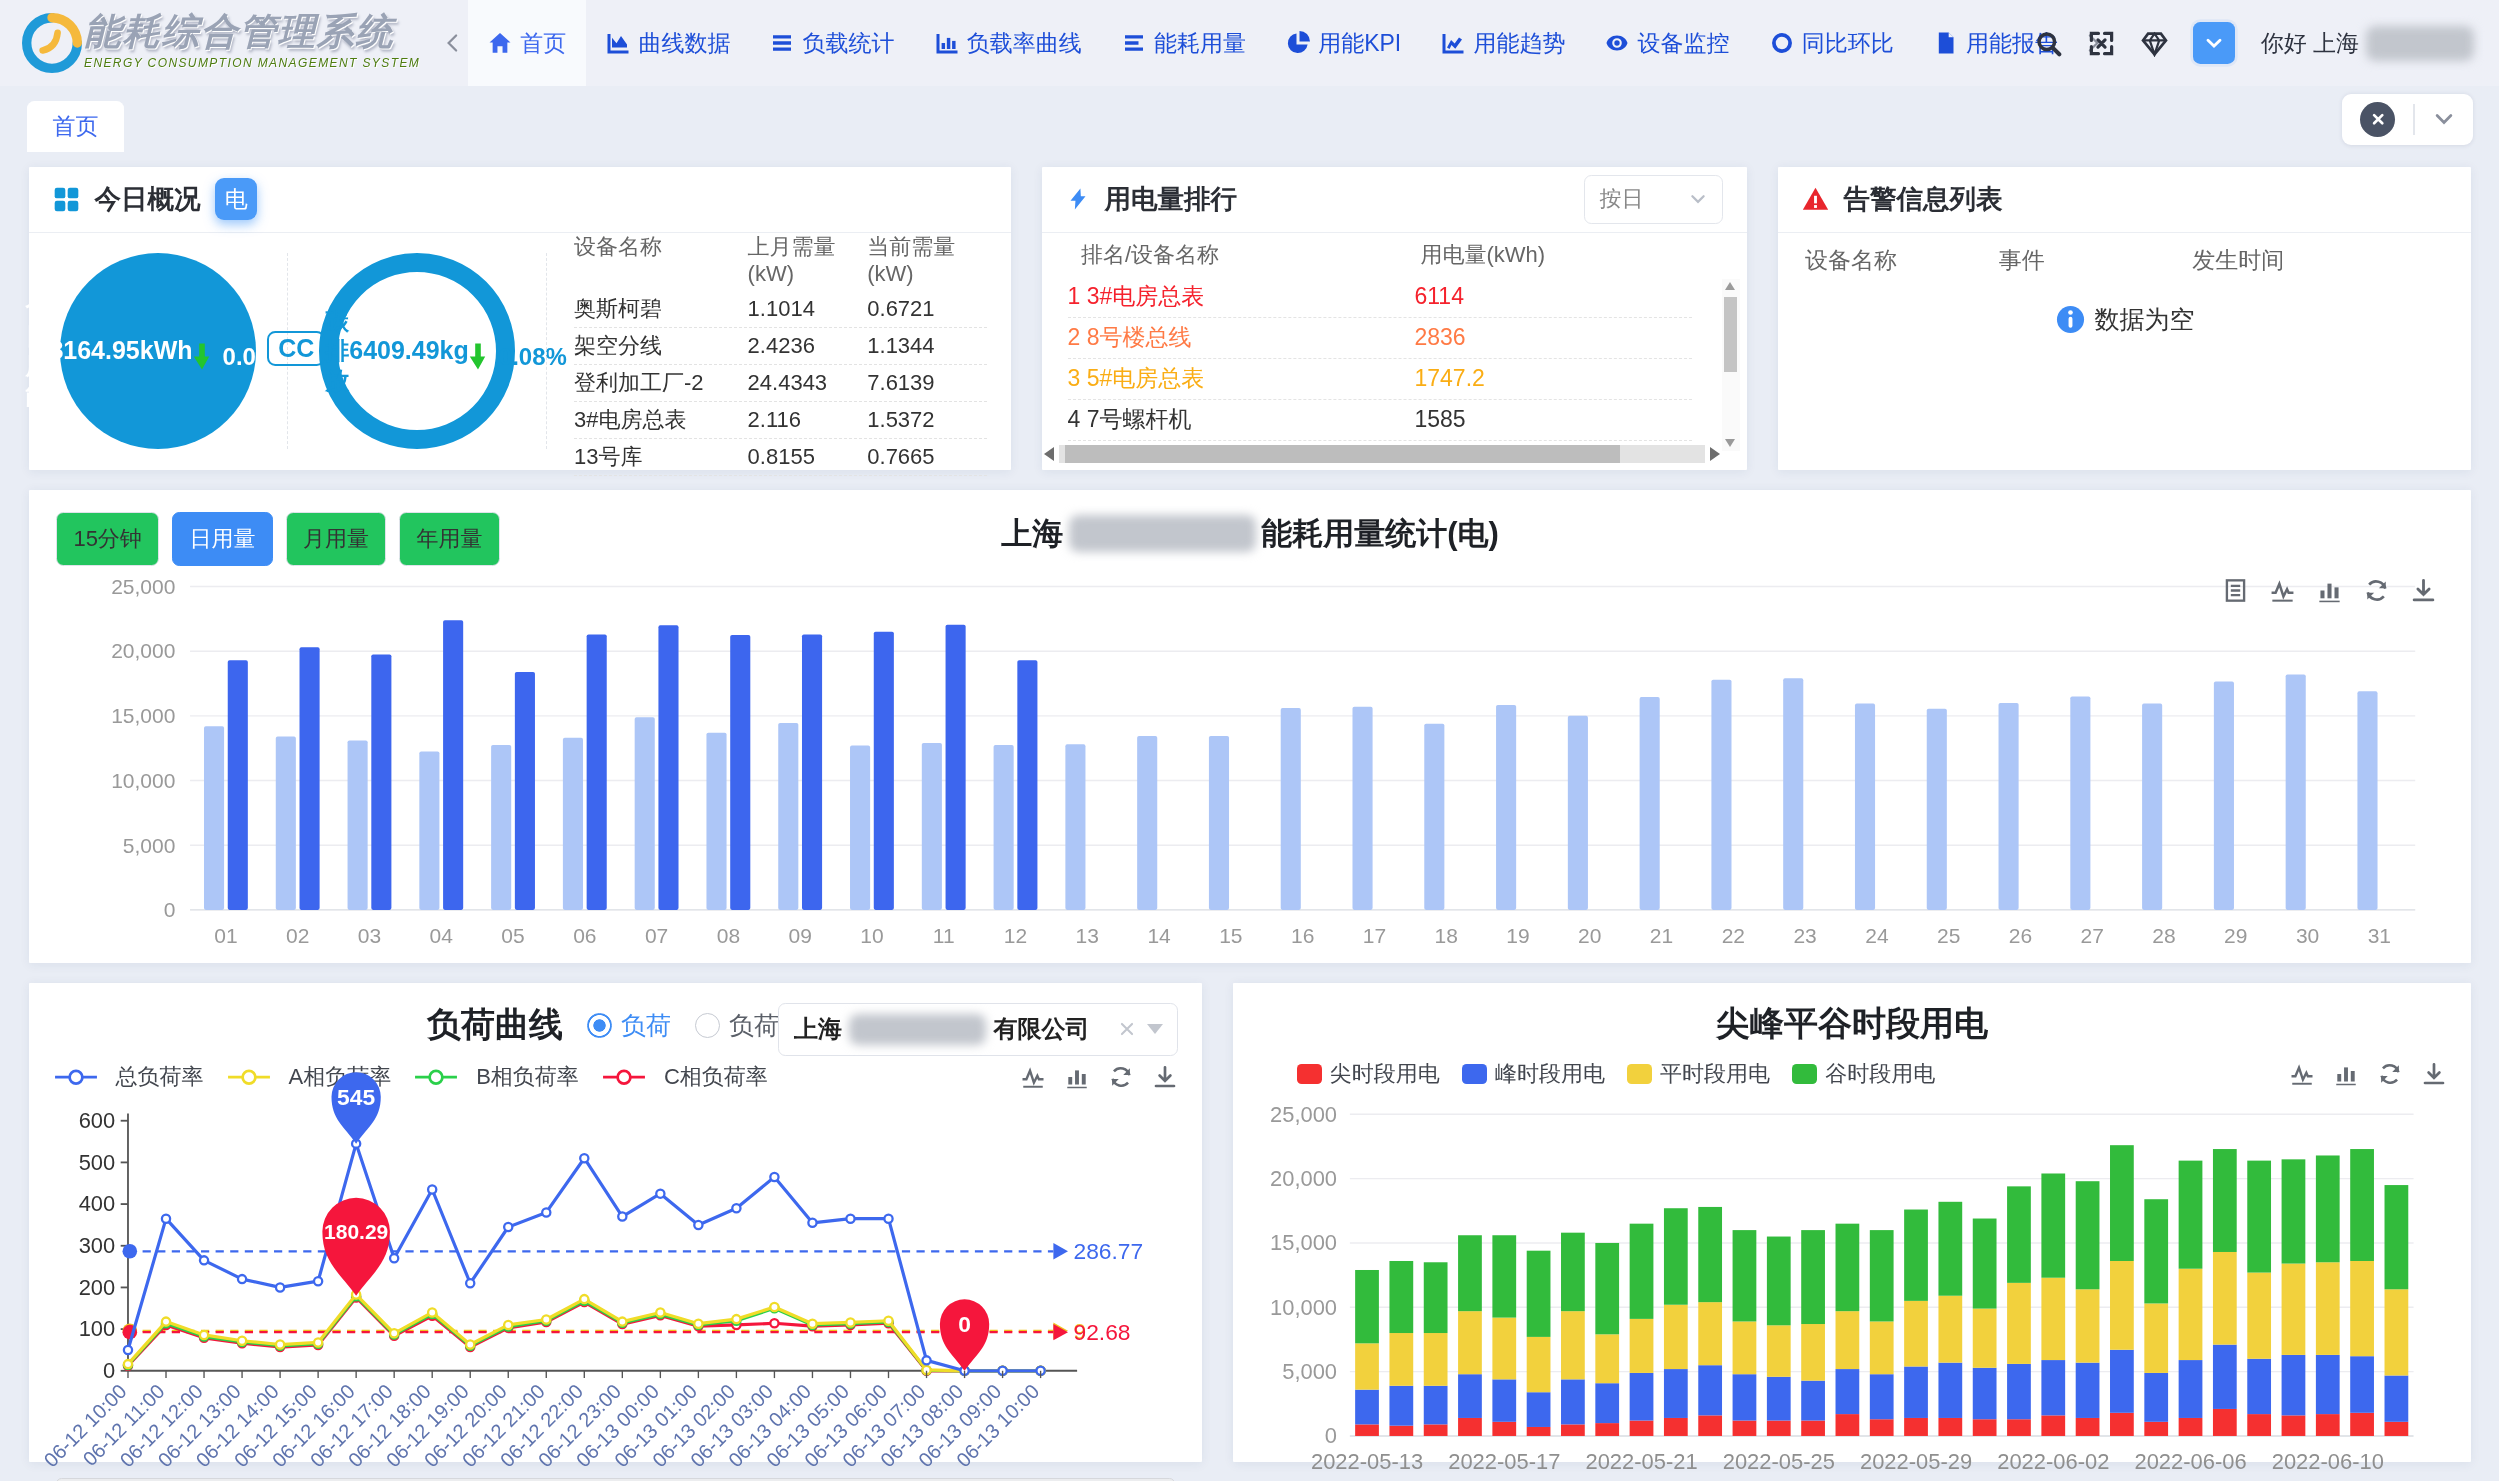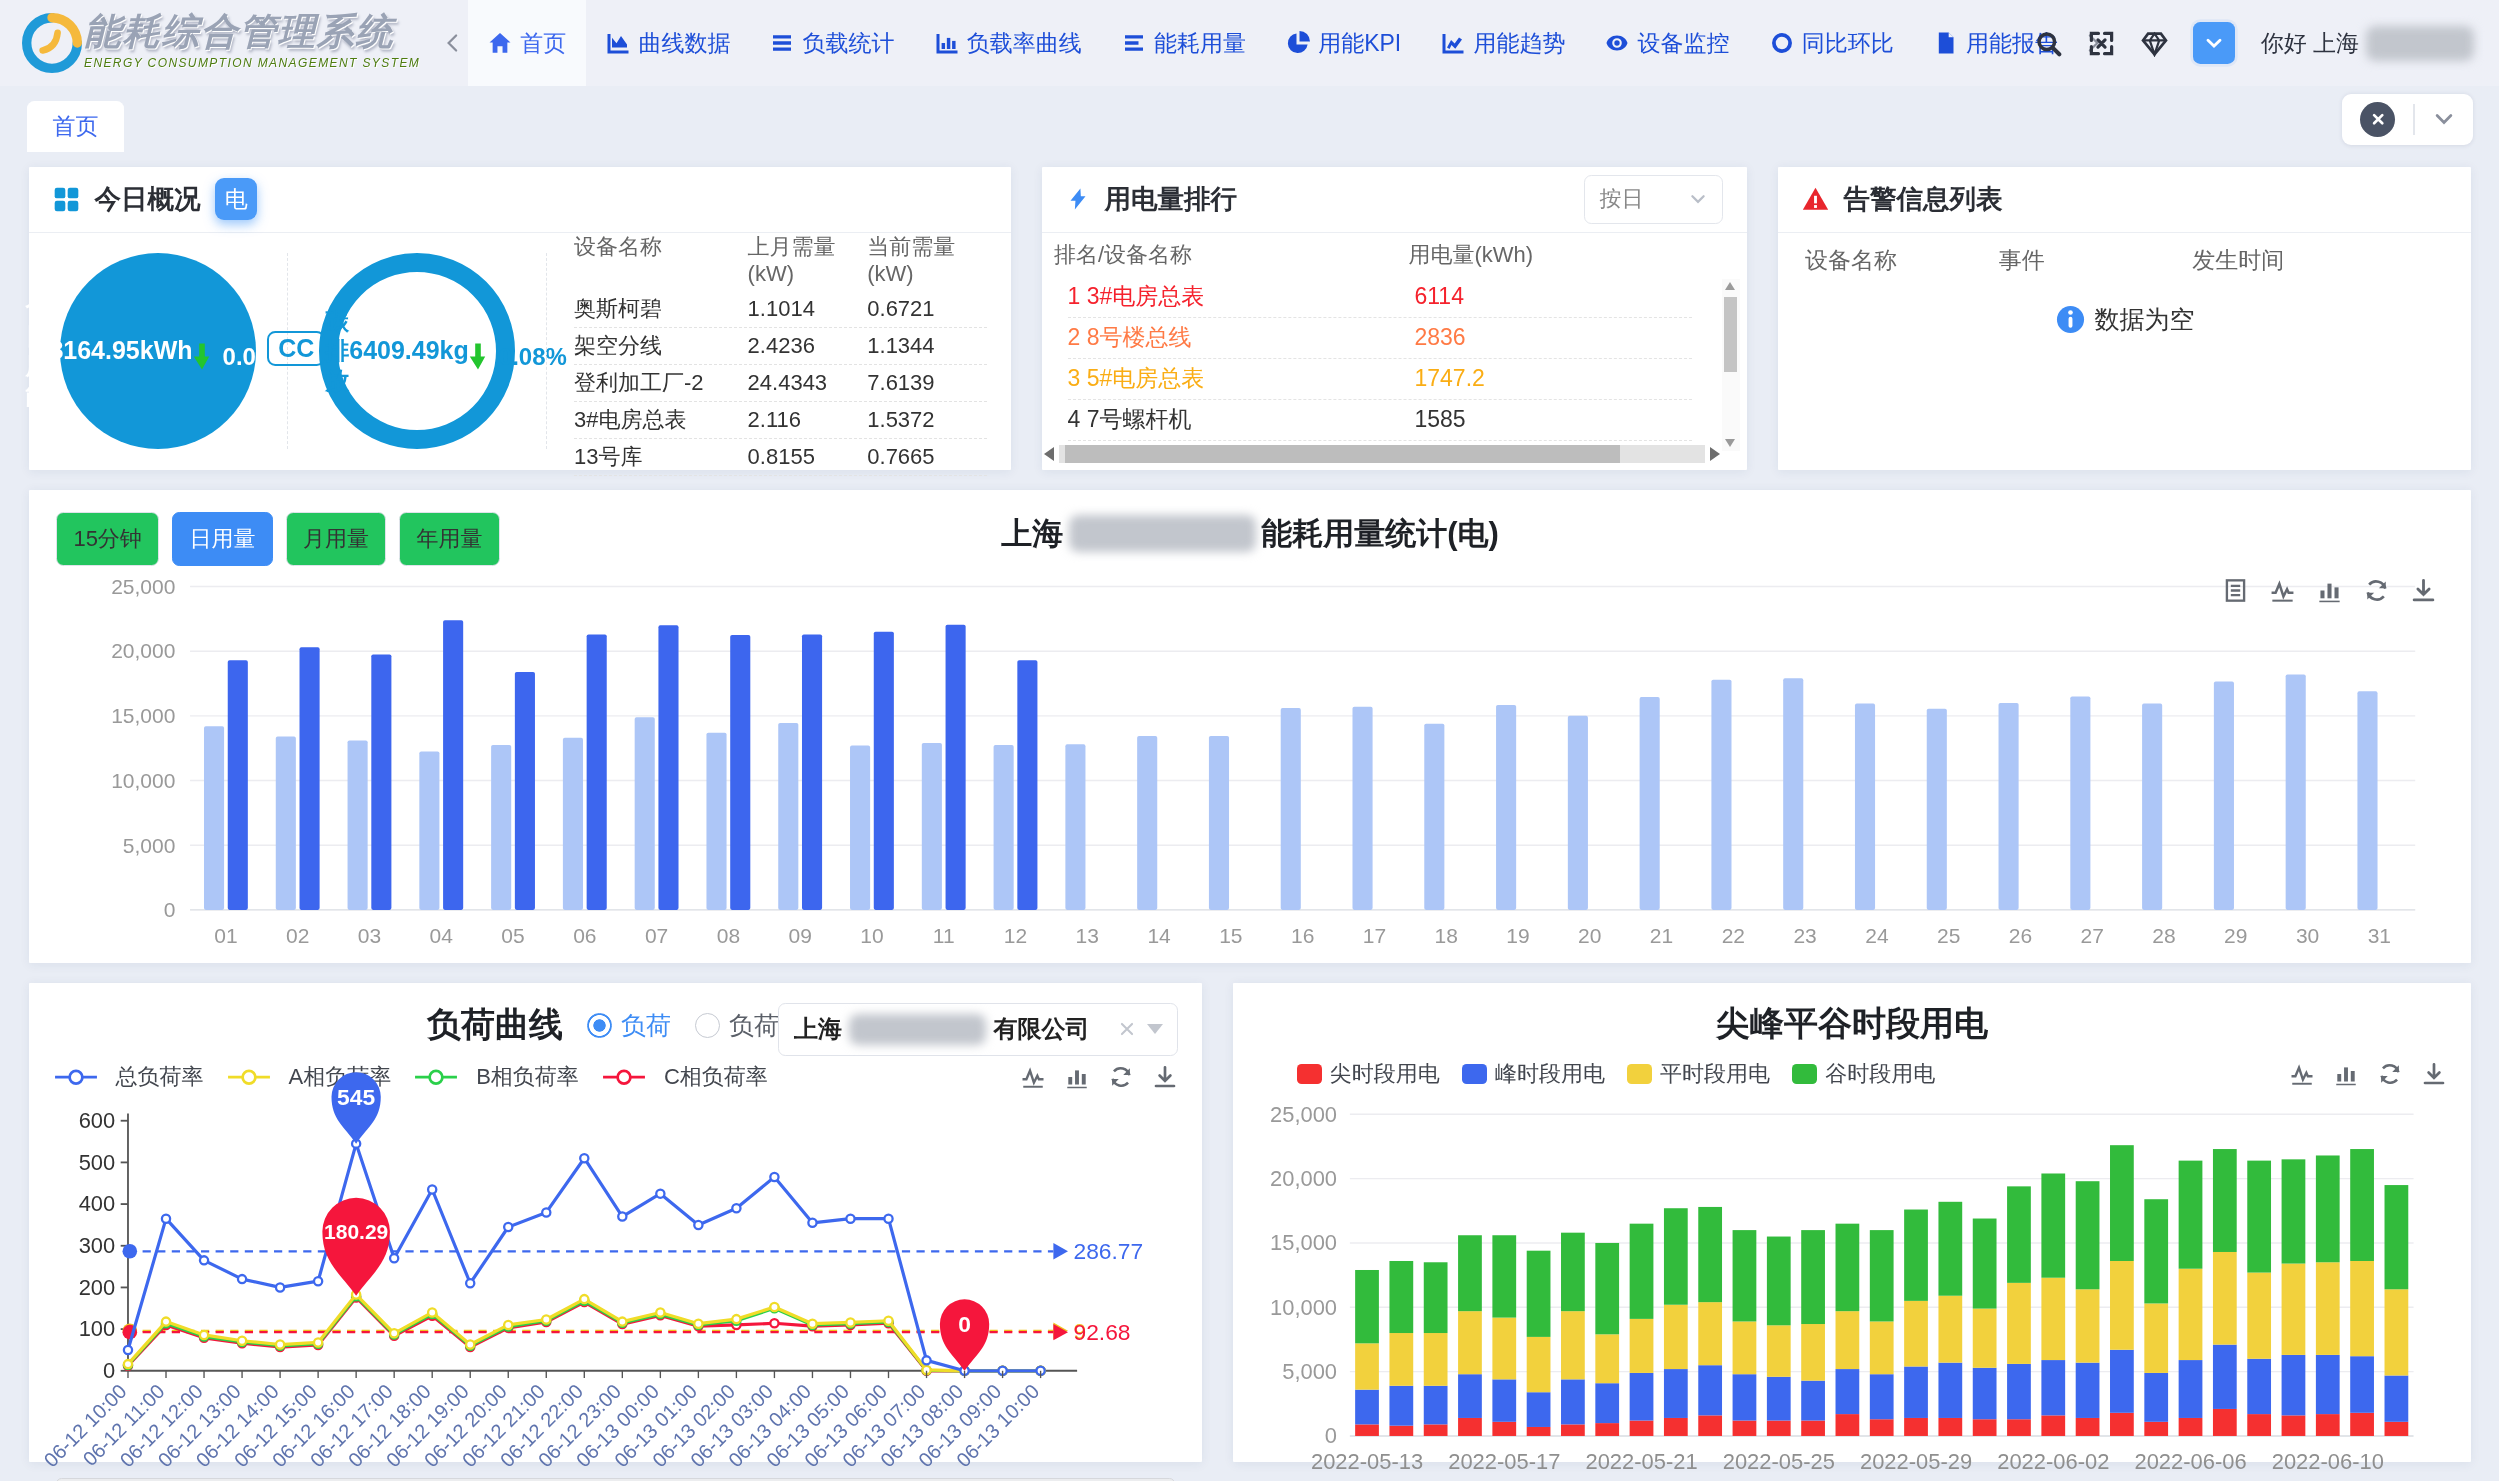--- a/index.html
+++ b/index.html
@@ -74,21 +74,21 @@
   .dt-c2, .dt-c3 { flex:1; }
 
   
   .card-rank { width:705px; position:relative; }
   .bolt-sm { width:24px; height:24px; color:#3d8cf5; }
   .select-mini { margin-left:auto; min-width:139px; height:49px; border:1.8px solid #e3e6ec; border-radius:7.3px;
                  display:flex; align-items:center; justify-content:space-between; padding:0 14.6px; color:#888;
                  font-size:22px; gap:12.8px; }
   .sel-caret { width:18px; height:18px; color:#b9bec8; }
   .rk-body { position:relative; height:236px; }
-  .rk-head { display:flex; height:44px; align-items:center; color:#666; font-size:22px; padding:0 55px 0 12px; }
+  .rk-head { display:flex; height:44px; align-items:center; color:#666; font-size:22px; padding:0 55px 0 39px; }
   .rk-c1 { flex:1.25; } .rk-c2 { flex:1; }
   .rk-rows { height:174px; overflow:hidden; padding:0 55px 0 25.6px; }
   .rk-row { height:41px; display:flex; align-items:center; border-bottom:1.8px dashed #e4e4e4; font-size:23px; }
   .vscroll { position:absolute; right:7.3px; top:46px; width:18px; height:172px; background:#fafafa; }
   .vs-thumb { position:absolute; left:2.7px; top:18px; width:12.8px; height:75px; background:#c4c4c4; }
   .tri-up, .tri-down { position:absolute; left:3.7px; width:0; height:0; border-left:5.5px solid transparent; border-right:5.5px solid transparent; }
   .tri-up { top:3.7px; border-bottom:8.2px solid #9a9a9a; }
   .tri-down { bottom:3.7px; border-top:8.2px solid #9a9a9a; }
   .hscroll { position:absolute; left:1.8px; right:27px; bottom:3.7px; height:22px; display:flex; align-items:center; gap:5.5px; }
   .hs-left, .hs-right { width:0; height:0; border-top:7.3px solid transparent; border-bottom:7.3px solid transparent; }

